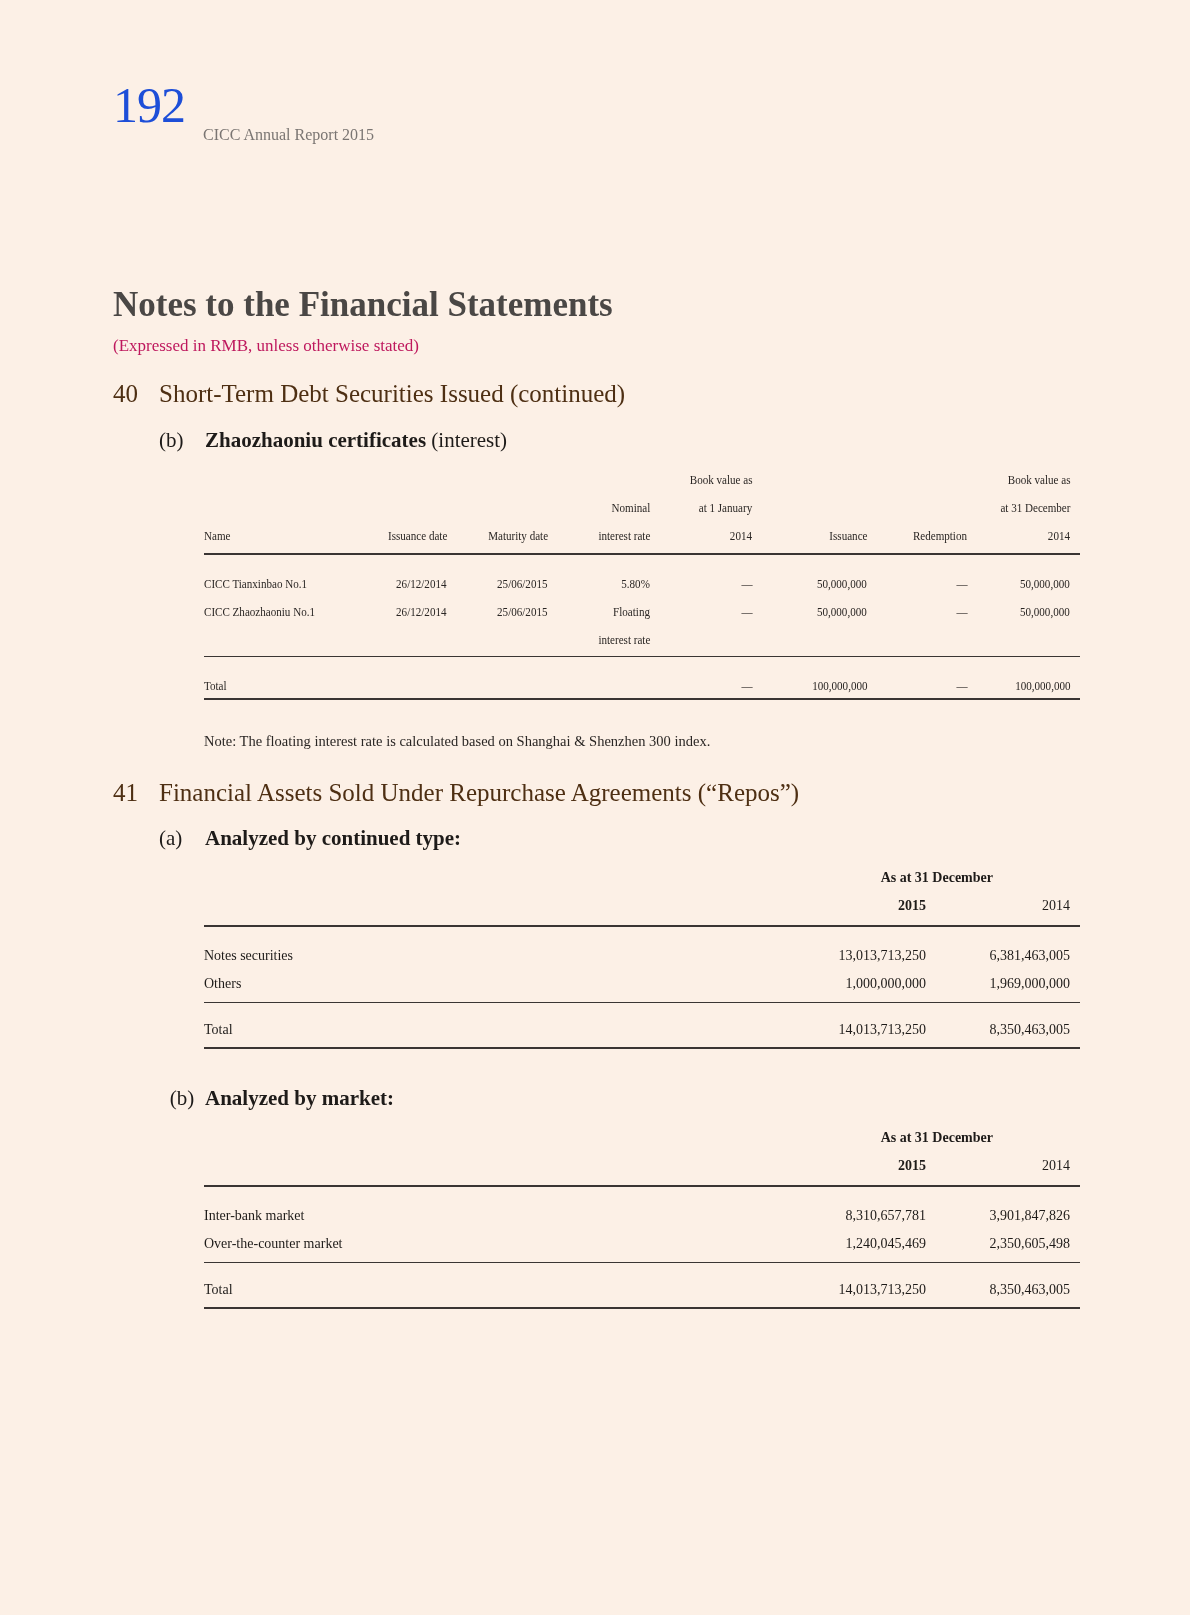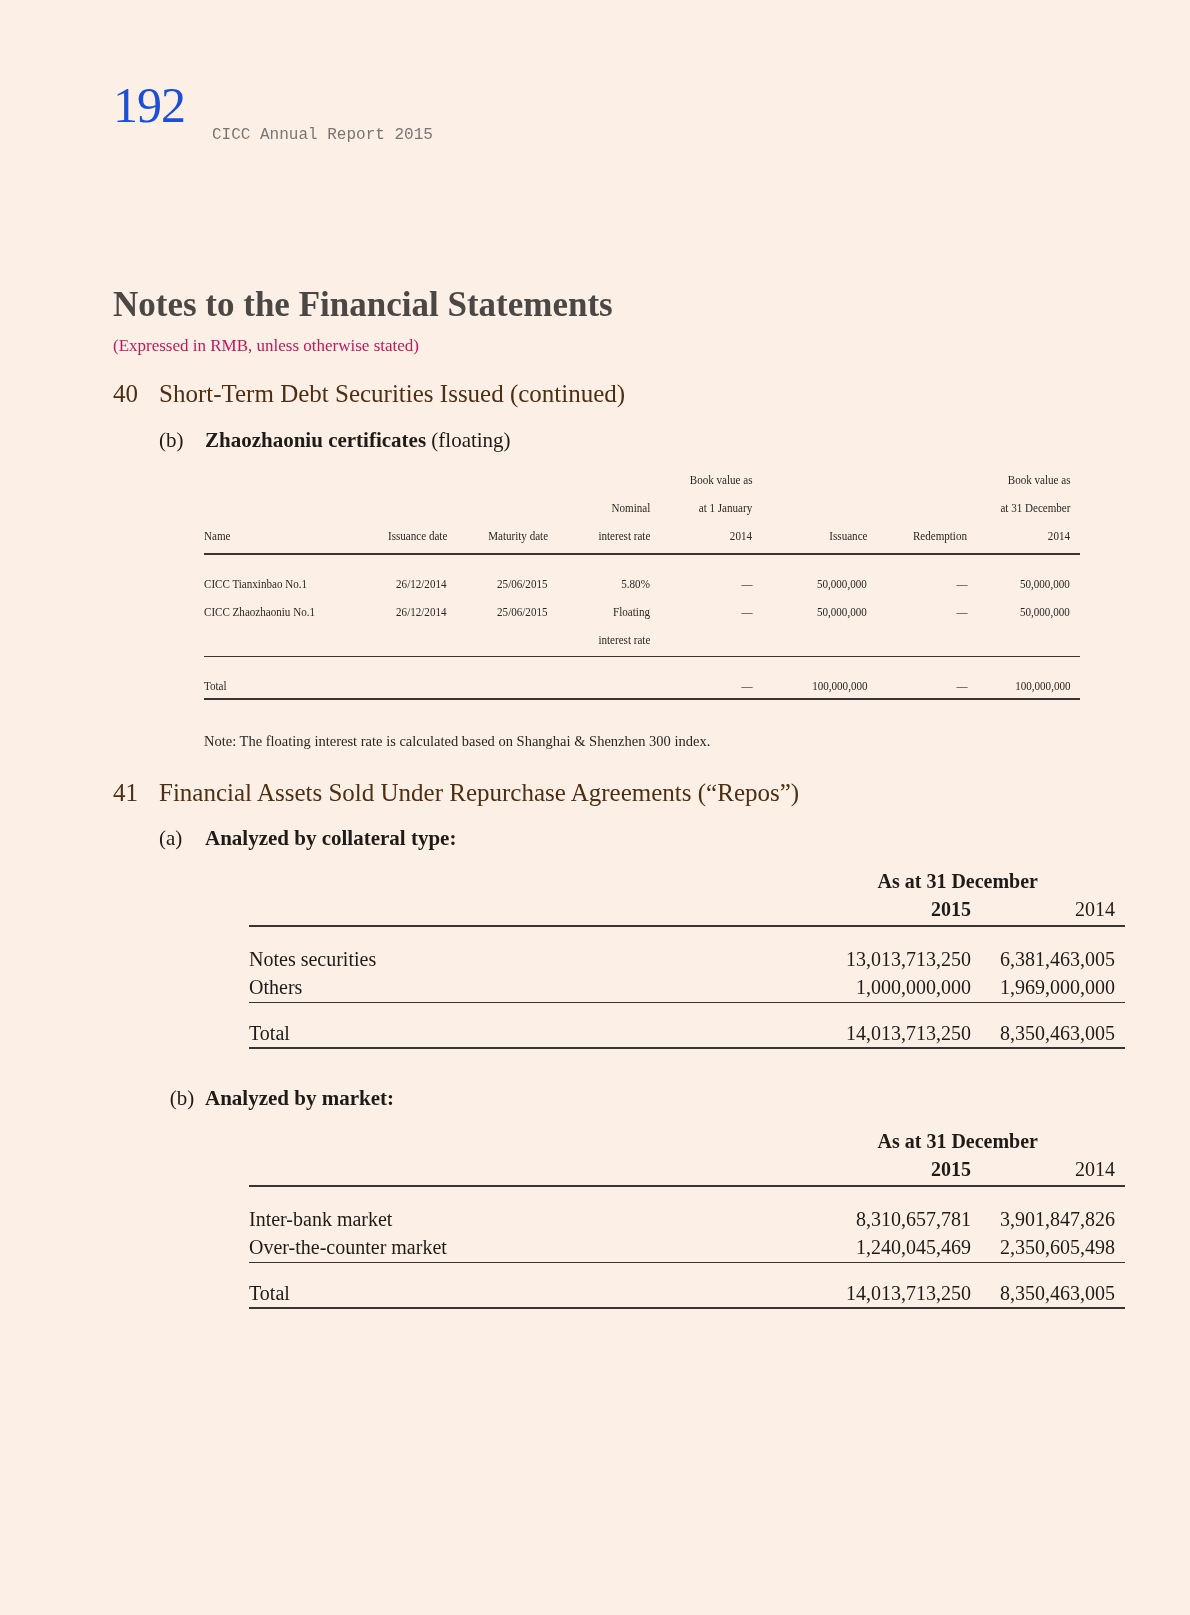--- a/index.html
+++ b/index.html
@@ -6,21 +6,21 @@
     body {
       width: 1190px; height: 1615px;
       background: #fcf0e6;
       font-family: "Liberation Serif", "DejaVu Serif", serif;
       color: #1e1b19;
       position: relative;
       overflow: hidden;
     }
     .abs { position: absolute; }
     .page-num { left: 113px; top: 80px; font-size: 50px; color: #1d4ed8; line-height: 1; letter-spacing: -1px; }
-    .report-title { left: 212px; top: 126px; font-size: 16px; color: #7a7572; font-family: Liberation Mono, monospace; }
+    .report-title { left: 203px; top: 126px; font-size: 16px; color: #7a7572; }
     .notes-title { left: 113px; top: 287px; font-size: 35px; font-weight: bold; color: #4a4745; line-height: 1; }
     .notes-sub { left: 113px; top: 336px; font-size: 17px; color: #be185d; }
     .sec-head { font-size: 25px; color: #4e2f13; line-height: 1; }
     .sec-head .num { display: inline-block; width: 46px; }
     .sub-head { font-size: 21px; color: #1e1b19; line-height: 1; }
     .sub-head .lbl { display: inline-block; width: 46px; }
     .sub-head b { font-weight: bold; }
 
     
     .t1 { left: 204px; top: 466px; width: 876px; font-size: 13.5px; color: #2a2624; }
@@ -28,41 +28,41 @@
     .t1 .cell { position: absolute; top: 6px; white-space: nowrap; transform: scaleX(0.82); }
     .t1 .cell.r { transform-origin: right center; text-align: right; }
     .t1 .cell.l { transform-origin: left center; }
     .seg { position: absolute; height: 0; }
     .thick { border-top: 2px solid #3a3533; }
     .thin { border-top: 1px solid #3a3533; }
 
     .note { left: 204px; top: 733px; font-size: 14.5px; color: #2a2624; }
 
     
-    .t2 { left: 204px; width: 876px; font-size: 20px; color: #1e1b19; margin-left: 45px; }
+    .t2 { left: 204px; width: 876px; font-size: 14px; color: #1e1b19; }
     .t2 .row { position: relative; height: 28px; }
     .t2 .lbl { position: absolute; left: 0; top: 4px; }
     .t2 .v15 { position: absolute; right: 154px; top: 4px; font-weight: normal; }
     .t2 .v14 { position: absolute; right: 10px; top: 4px; }
     .t2 .hdr { position: absolute; top: 4px; font-weight: bold; }
   </style>
 </head>
 <body>
 
 <div class="abs page-num">192</div>
 <div class="abs report-title">CICC Annual Report 2015</div>
 
 <div class="abs notes-title">Notes to the Financial Statements</div>
 <div class="abs notes-sub">(Expressed in RMB, unless otherwise stated)</div>
 
 <div class="abs sec-head" style="left:113px; top:381px;">
   <span class="num">40</span><span>Short-Term Debt Securities Issued (continued)</span>
 </div>
 <div class="abs sub-head" style="left:159px; top:430px;">
-  <span class="lbl">(b)</span><b>Zhaozhaoniu certificates</b><span> (floating)</span>
+  <span class="lbl">(b)</span><b>Zhaozhaoniu certificates</b><span> (interest)</span>
 </div>
 
 <div class="abs t1">
 
   <div class="row">
     <span class="cell r" style="right:328px;">Book value as</span>
     <span class="cell r" style="right:10px;">Book value as</span>
   </div>
   <div class="row">
     <span class="cell r" style="right:430px;">Nominal</span>
@@ -123,21 +123,21 @@
   </div>
 </div>
 
 <div class="abs note">Note:  The floating interest rate is calculated based on Shanghai &amp; Shenzhen 300 index.</div>
 
 <div class="abs sec-head" style="left:113px; top:780px;">
   <span class="num">41</span><span>Financial Assets Sold Under Repurchase Agreements (“Repos”)</span>
 </div>
 
 <div class="abs sub-head" style="left:159px; top:828px;">
-  <span class="lbl">(a)</span><b>Analyzed by collateral type:</b>
+  <span class="lbl">(a)</span><b>Analyzed by continued type:</b>
 </div>
 
 <div class="abs t2" style="top:866px;">
   <div class="row">
     <span class="hdr" style="right:87px;">As at 31 December</span>
   </div>
   <div class="row">
     <span class="hdr" style="right:154px;">2015</span>
     <span class="v14">2014</span>
   </div>

